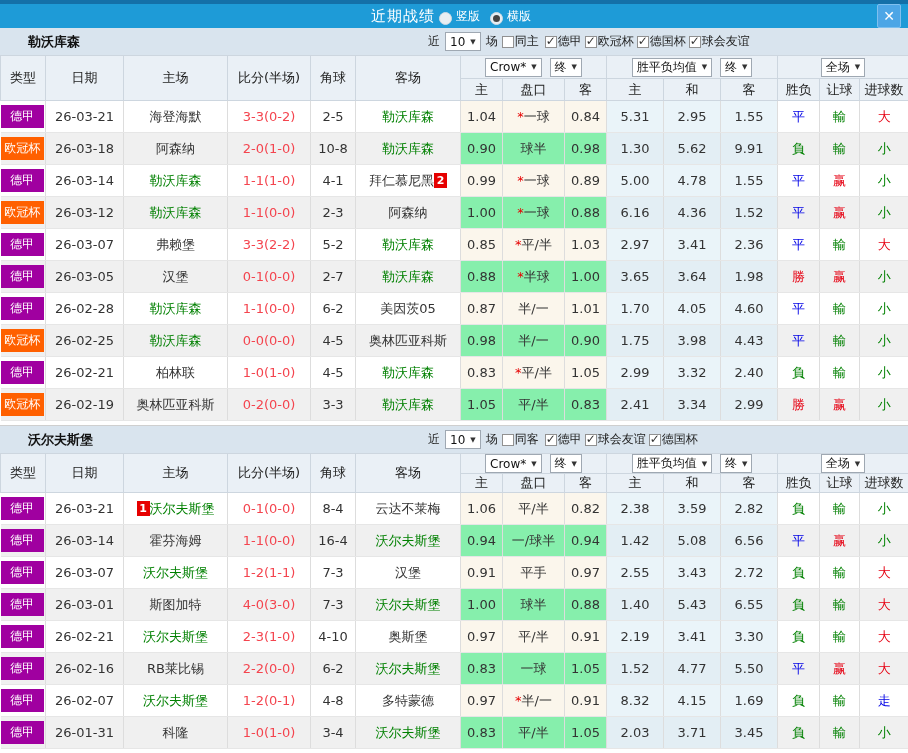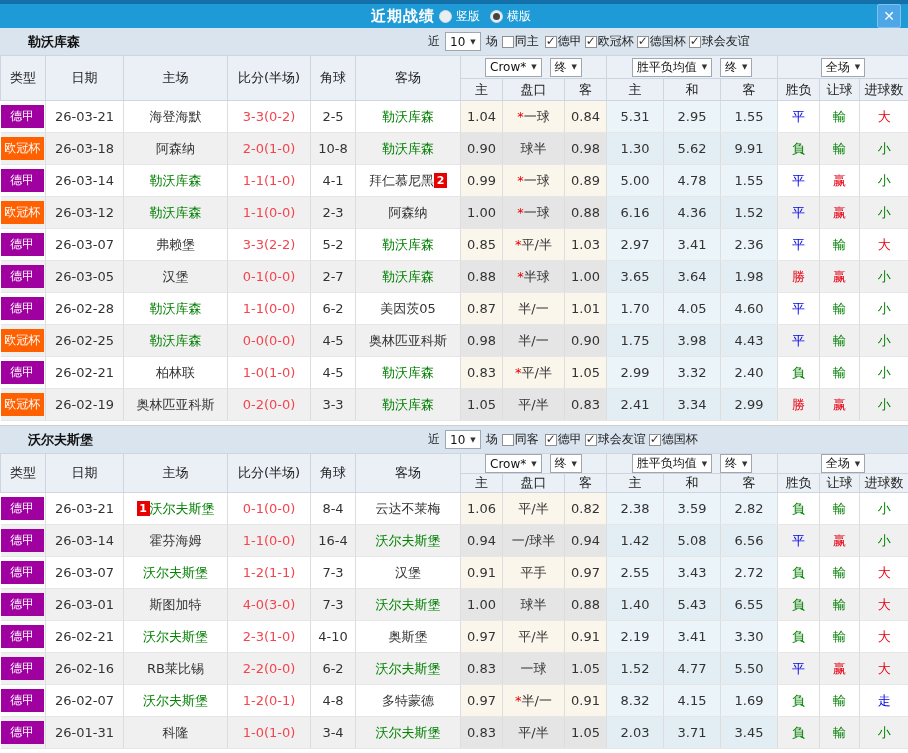--- a/index.html
+++ b/index.html
@@ -1,19 +1,19 @@
 <!DOCTYPE html>
 <html style="--titlebar-blue: #1E9BD7; --titlebar-dark: #1470A8; --close-btn-blue: #4DA6E6; --section-bar-bg: #D9E4EE; --header-bg: #EAF0F6; --league-purple: #A000A0; --league-orange: #FF6000; --team-green: #008000; --score-red: #F4444E; --res-red: #E60012; --res-green: #008000; --res-blue: #0000E6; --cream-col: #FBF6EC; --blue-col: #EAF4F9; --row-alt: #F0F0F0; --badge-green: #008000; --badge-red: #E60000; --pct-blue: #2222CC; --pct-green: #009900;"><head>
 <meta charset="utf-8">
 <style>
   html,body{margin:0;padding:0}
   body{width:908px;height:753px;overflow:hidden;background:#fff;font-family:"DejaVu Sans","Liberation Sans",sans-serif}
   .titlebar{height:28px;box-sizing:border-box;border-top:4px solid var(--titlebar-dark,#1470A8);background:var(--titlebar-blue,#1E9BD7);position:relative;display:flex;align-items:center;justify-content:center}
-  .title{color:#fff;font-weight:bold;font-size:15px;letter-spacing:1px}
-  .radio-group{display:inline-flex;align-items:center;margin-left:4px;gap:4px}
+  .title{color:#fff;font-weight:normal;font-size:15px;letter-spacing:1px}
+  .radio-group{display:inline-flex;align-items:flex-end;margin-left:4px;gap:4px}
   .radio{width:11px;height:11px;border-radius:50%;background:#e8eef2;border:1px solid #cfdbe4;display:inline-block;position:relative;cursor:pointer}
   .radio.sel::after{content:"";position:absolute;left:2px;top:2px;width:7px;height:7px;border-radius:50%;background:#444}
   .radio-label{color:#fff;font-size:12px;margin-right:6px}
   .close-btn{position:absolute;right:7px;top:50%;transform:translateY(-50%);width:22px;height:22px;background:var(--close-btn-blue,#4DA6E6);border:1px solid #7fc0ef;color:#fff;font-size:14px;font-weight:bold;text-align:center;line-height:22px;border-radius:2px;cursor:pointer}
   .section-bar{height:27px;background:var(--section-bar-bg,#D9E4EE);position:relative;display:flex;align-items:center;font-size:12px;color:#222}
   .team-name{font-weight:bold;font-size:13px;margin-left:28px;color:#111;white-space:nowrap}
   .filters{position:absolute;left:427px;display:flex;align-items:center;white-space:nowrap}
   .flabel{margin:0 1px;color:#222}
   .selbox{display:inline-flex;align-items:center;background:#fff;border:1px solid #9FA8B2;height:17px;padding:0 4px;margin:0 4px;font-size:12px;color:#111;cursor:pointer}
   .selbox .caret{font-size:7px;margin-left:5px;color:#333}
@@ -25,21 +25,21 @@
   thead th{background:var(--header-bg,#EAF0F6);font-size:13px;font-weight:normal;color:#222;border:1px solid #CDD6DF;padding:0;overflow:hidden}
   .t1 thead tr.r1 th{height:22px}
   .t1 thead tr.r2 th{height:21px}
   .t2 thead tr.r1 th{height:19px}
   .t2 thead tr.r2 th{height:18px}
   .group-sel{display:flex;align-items:center;justify-content:center}
   tbody td{height:27px;padding:0;text-align:center;font-size:13px;color:#333;border-right:1px solid #DDDDDD;border-bottom:1px solid #E6E6E6;overflow:hidden;white-space:nowrap;background:#fff}
   tbody td:last-child{border-right:none}
   tr.even td{background:var(--row-alt,#F0F0F0)}
   td.cream{background:var(--cream-col,#FBF6EC)}
-  tr.even td.cream{background:#e5e5e5}
+  tr.even td.cream{background:#86efac}
   td.bluecol{background:var(--blue-col,#EAF4F9)}
   tr.even td.bluecol{background:#E3EEF4}
   td.league-cell{padding:2px 1px 2px 0}
   .league-badge{height:23px;line-height:23px;font-size:12px;color:#fff;display:block}
   .lc-purple{background:var(--league-purple,#A000A0)}
   .lc-orange{background:var(--league-orange,#FF6000)}
   .team-green{color:var(--team-green,#008000);cursor:pointer}
   .score{color:var(--score-red,#F4444E)}
   .star{color:#E60000}
   .res-red{color:var(--res-red,#E60012)}

